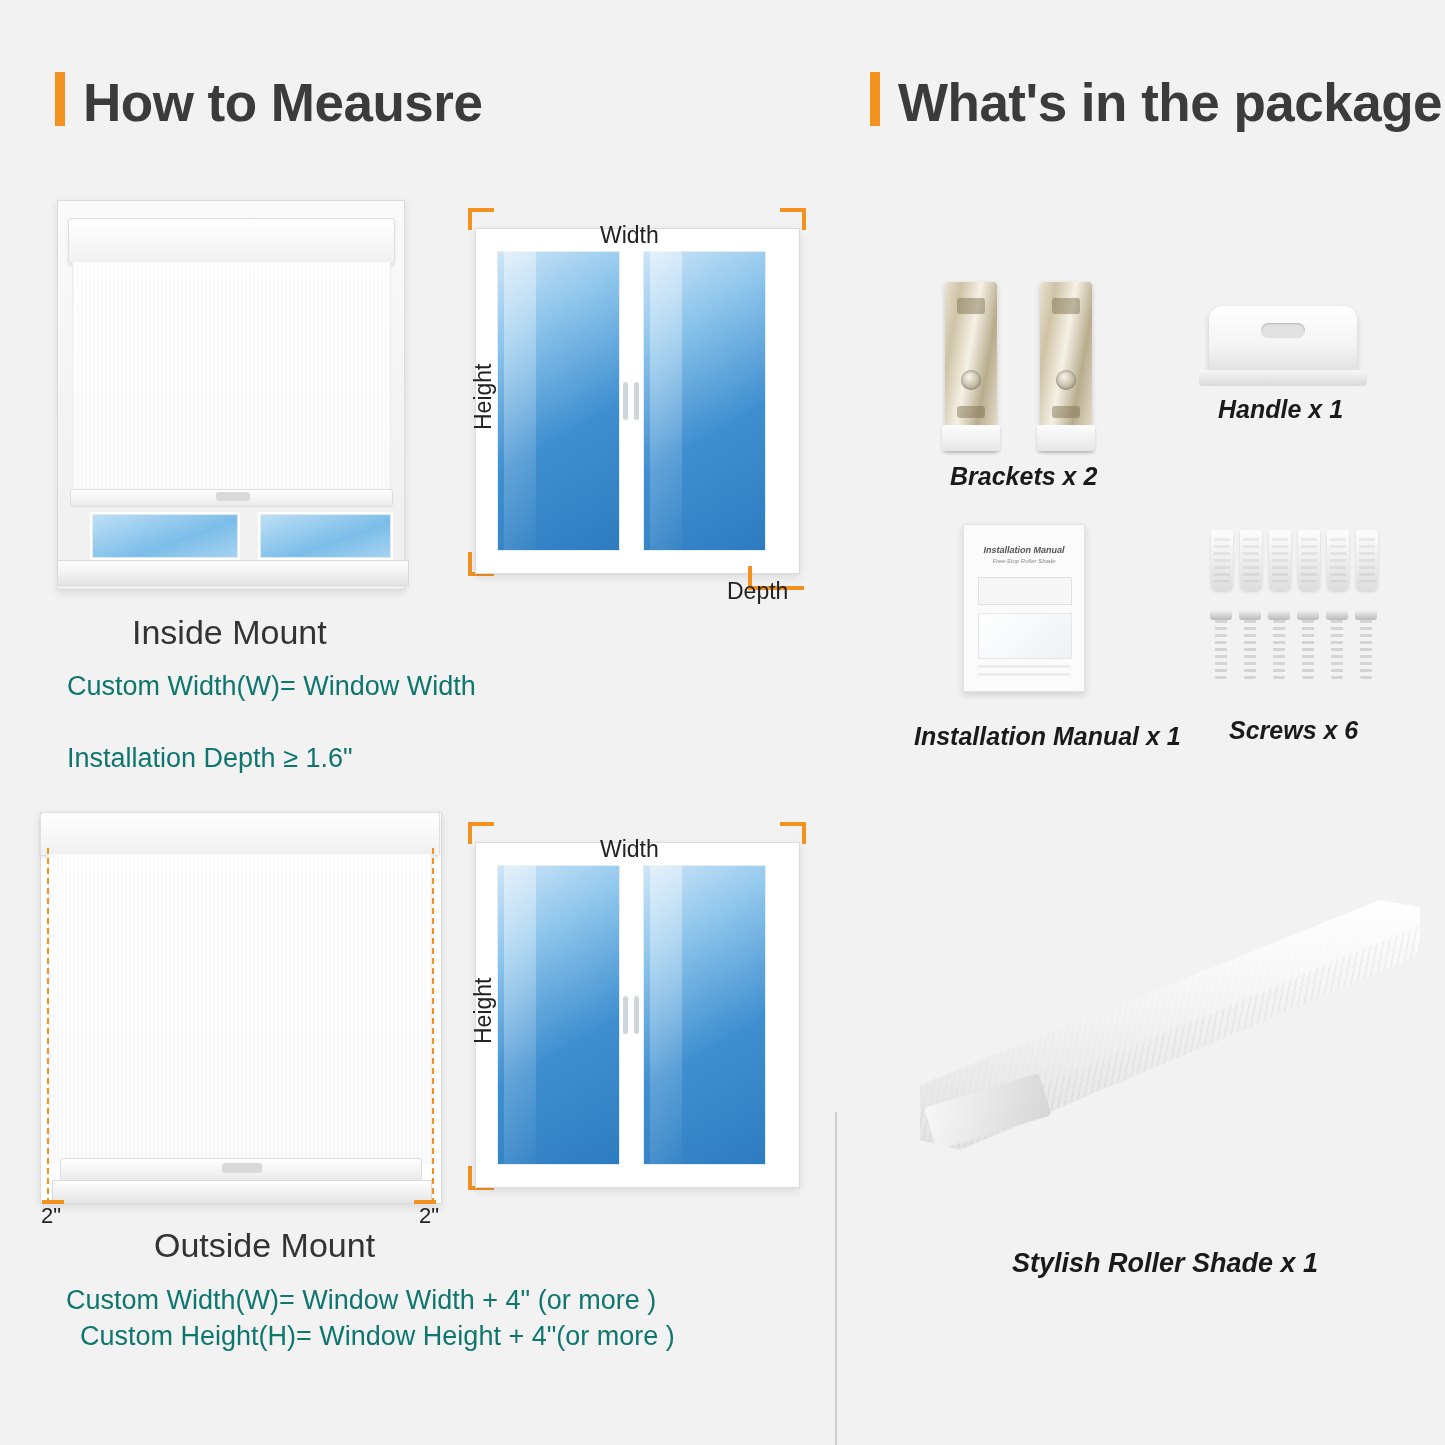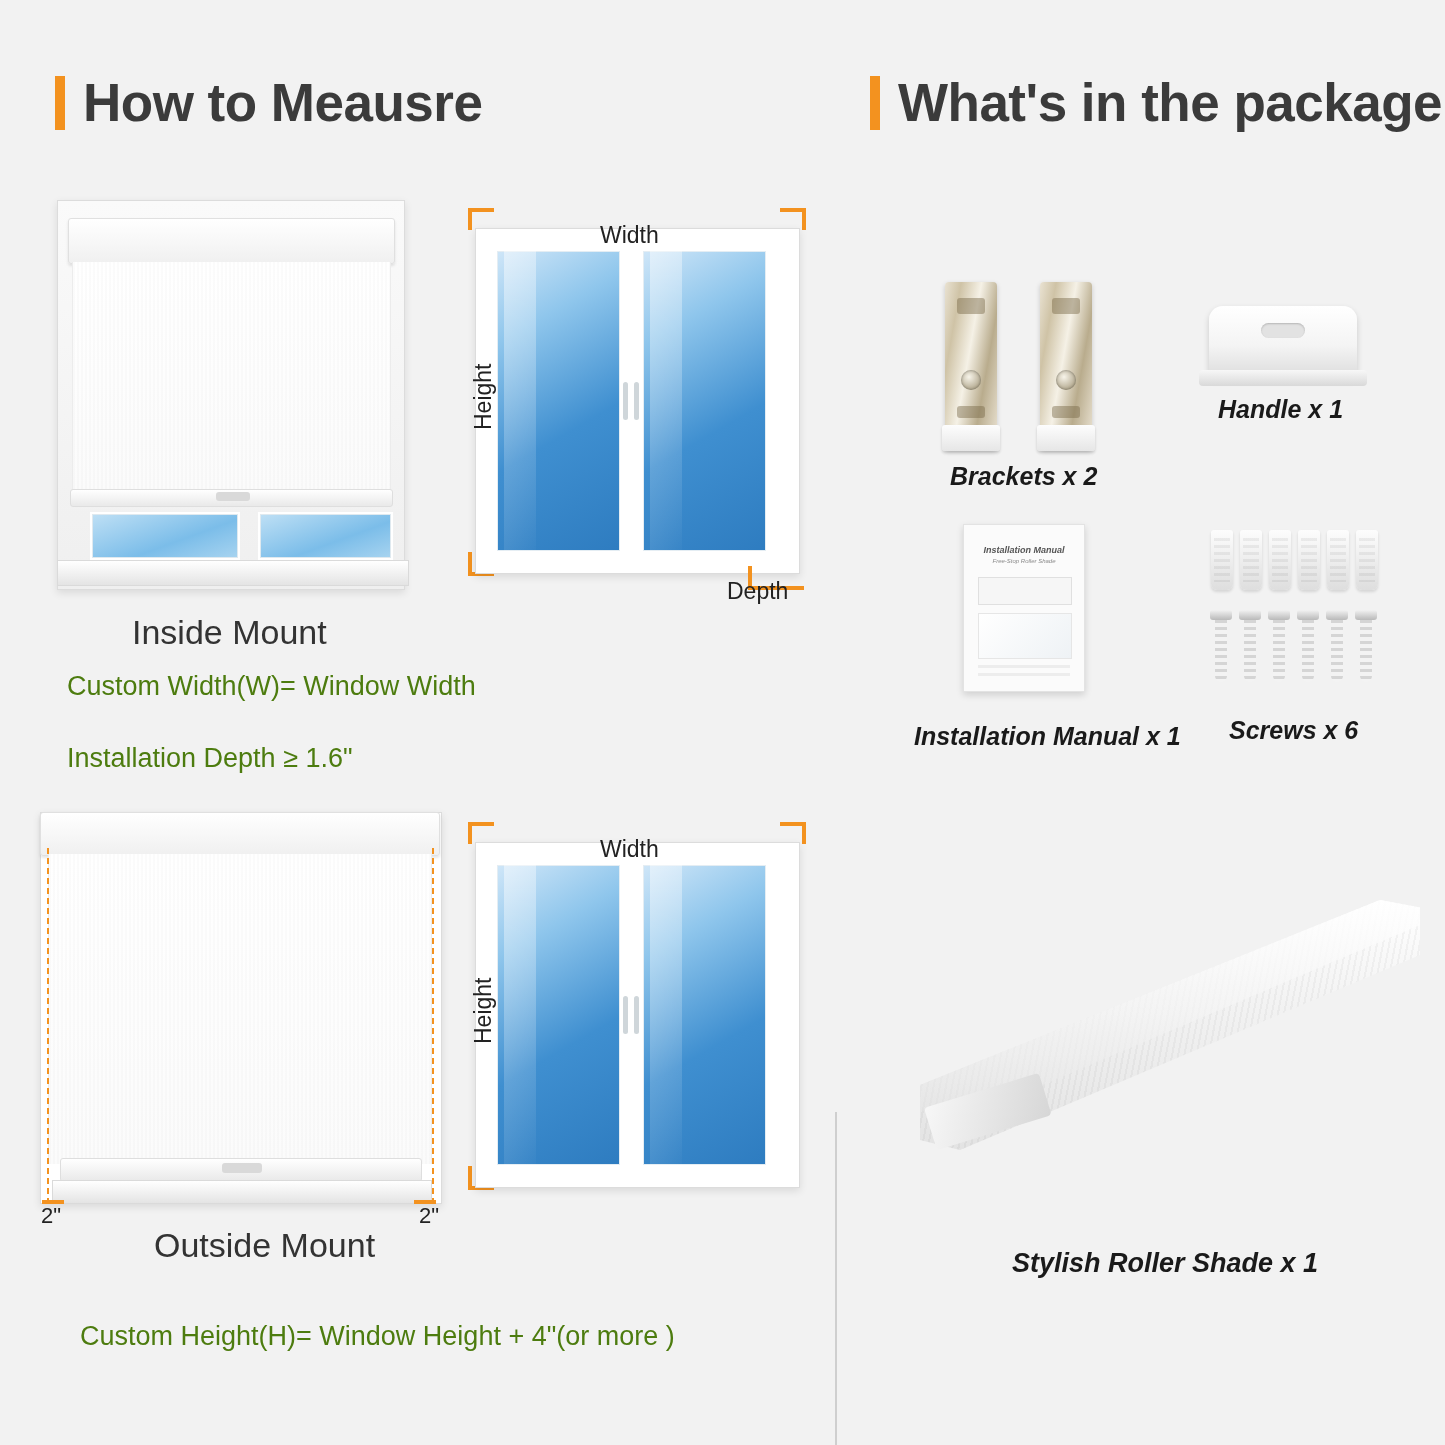--- a/index.html
+++ b/index.html
@@ -39,21 +39,21 @@
     position: relative;
     width: 610px;
     height: 1112px;
     background: #f2f2f2;
   }
 
   
   .heading {
     position: absolute;
     display: flex;
-    align-items: center;
+    align-items: flex-start;
   }
   .heading .bar {
     width: 10px;
     height: 54px;
     background: #f3921f;
     margin-right: 18px;
   }
   .heading .htext {
     font-size: 53px;
     font-weight: bold;
@@ -67,21 +67,21 @@
   
   .mount-title {
     position: absolute;
     font-size: 34px;
     color: #333;
     font-weight: normal;
   }
   .spec-line {
     position: absolute;
     font-size: 27px;
-    color: #4d7c0f;
+    color: #0f766e;
     white-space: nowrap;
   }
 
   
   .im-outer {
     position: absolute;
     left: 57px; top: 200px;
     width: 346px; height: 388px;
     background: linear-gradient(180deg,#fafafa,#efefef);
     border: 1px solid #dcdcdc;
@@ -469,20 +469,21 @@
       <div class="glass" style="left:494px; top:862px; width:123px; height:300px;"></div>
       <div class="glass" style="left:640px; top:862px; width:123px; height:300px;"></div>
       <div class="handle-bar" style="left:623px; top:996px;"></div>
       <div class="handle-bar" style="left:634px; top:996px;"></div>
 
       <div class="dim-label" style="left:600px; top:836px;">Width</div>
       <div class="dim-label dim-vert" style="left:470px; top:1044px;">Height</div>
     </div>
 
     <div class="mount-title" style="left:126px; top:1226px;margin-left:28px;">Outside Mount</div>
+    <div class="spec-line" style="left:66px; top:1285px;">Custom Width(W)= Window Width + 4" (or more )</div>
     <div class="spec-line" style="left:80px; top:1321px;">Custom Height(H)= Window Height + 4"(or more )</div>
   </div>
 
   <div class="divider"></div>
 
   <div class="right-panel">
 
     <div class="heading" id="heading-right">
       <div class="bar"></div>
       <div class="htext">What's in the package</div>

